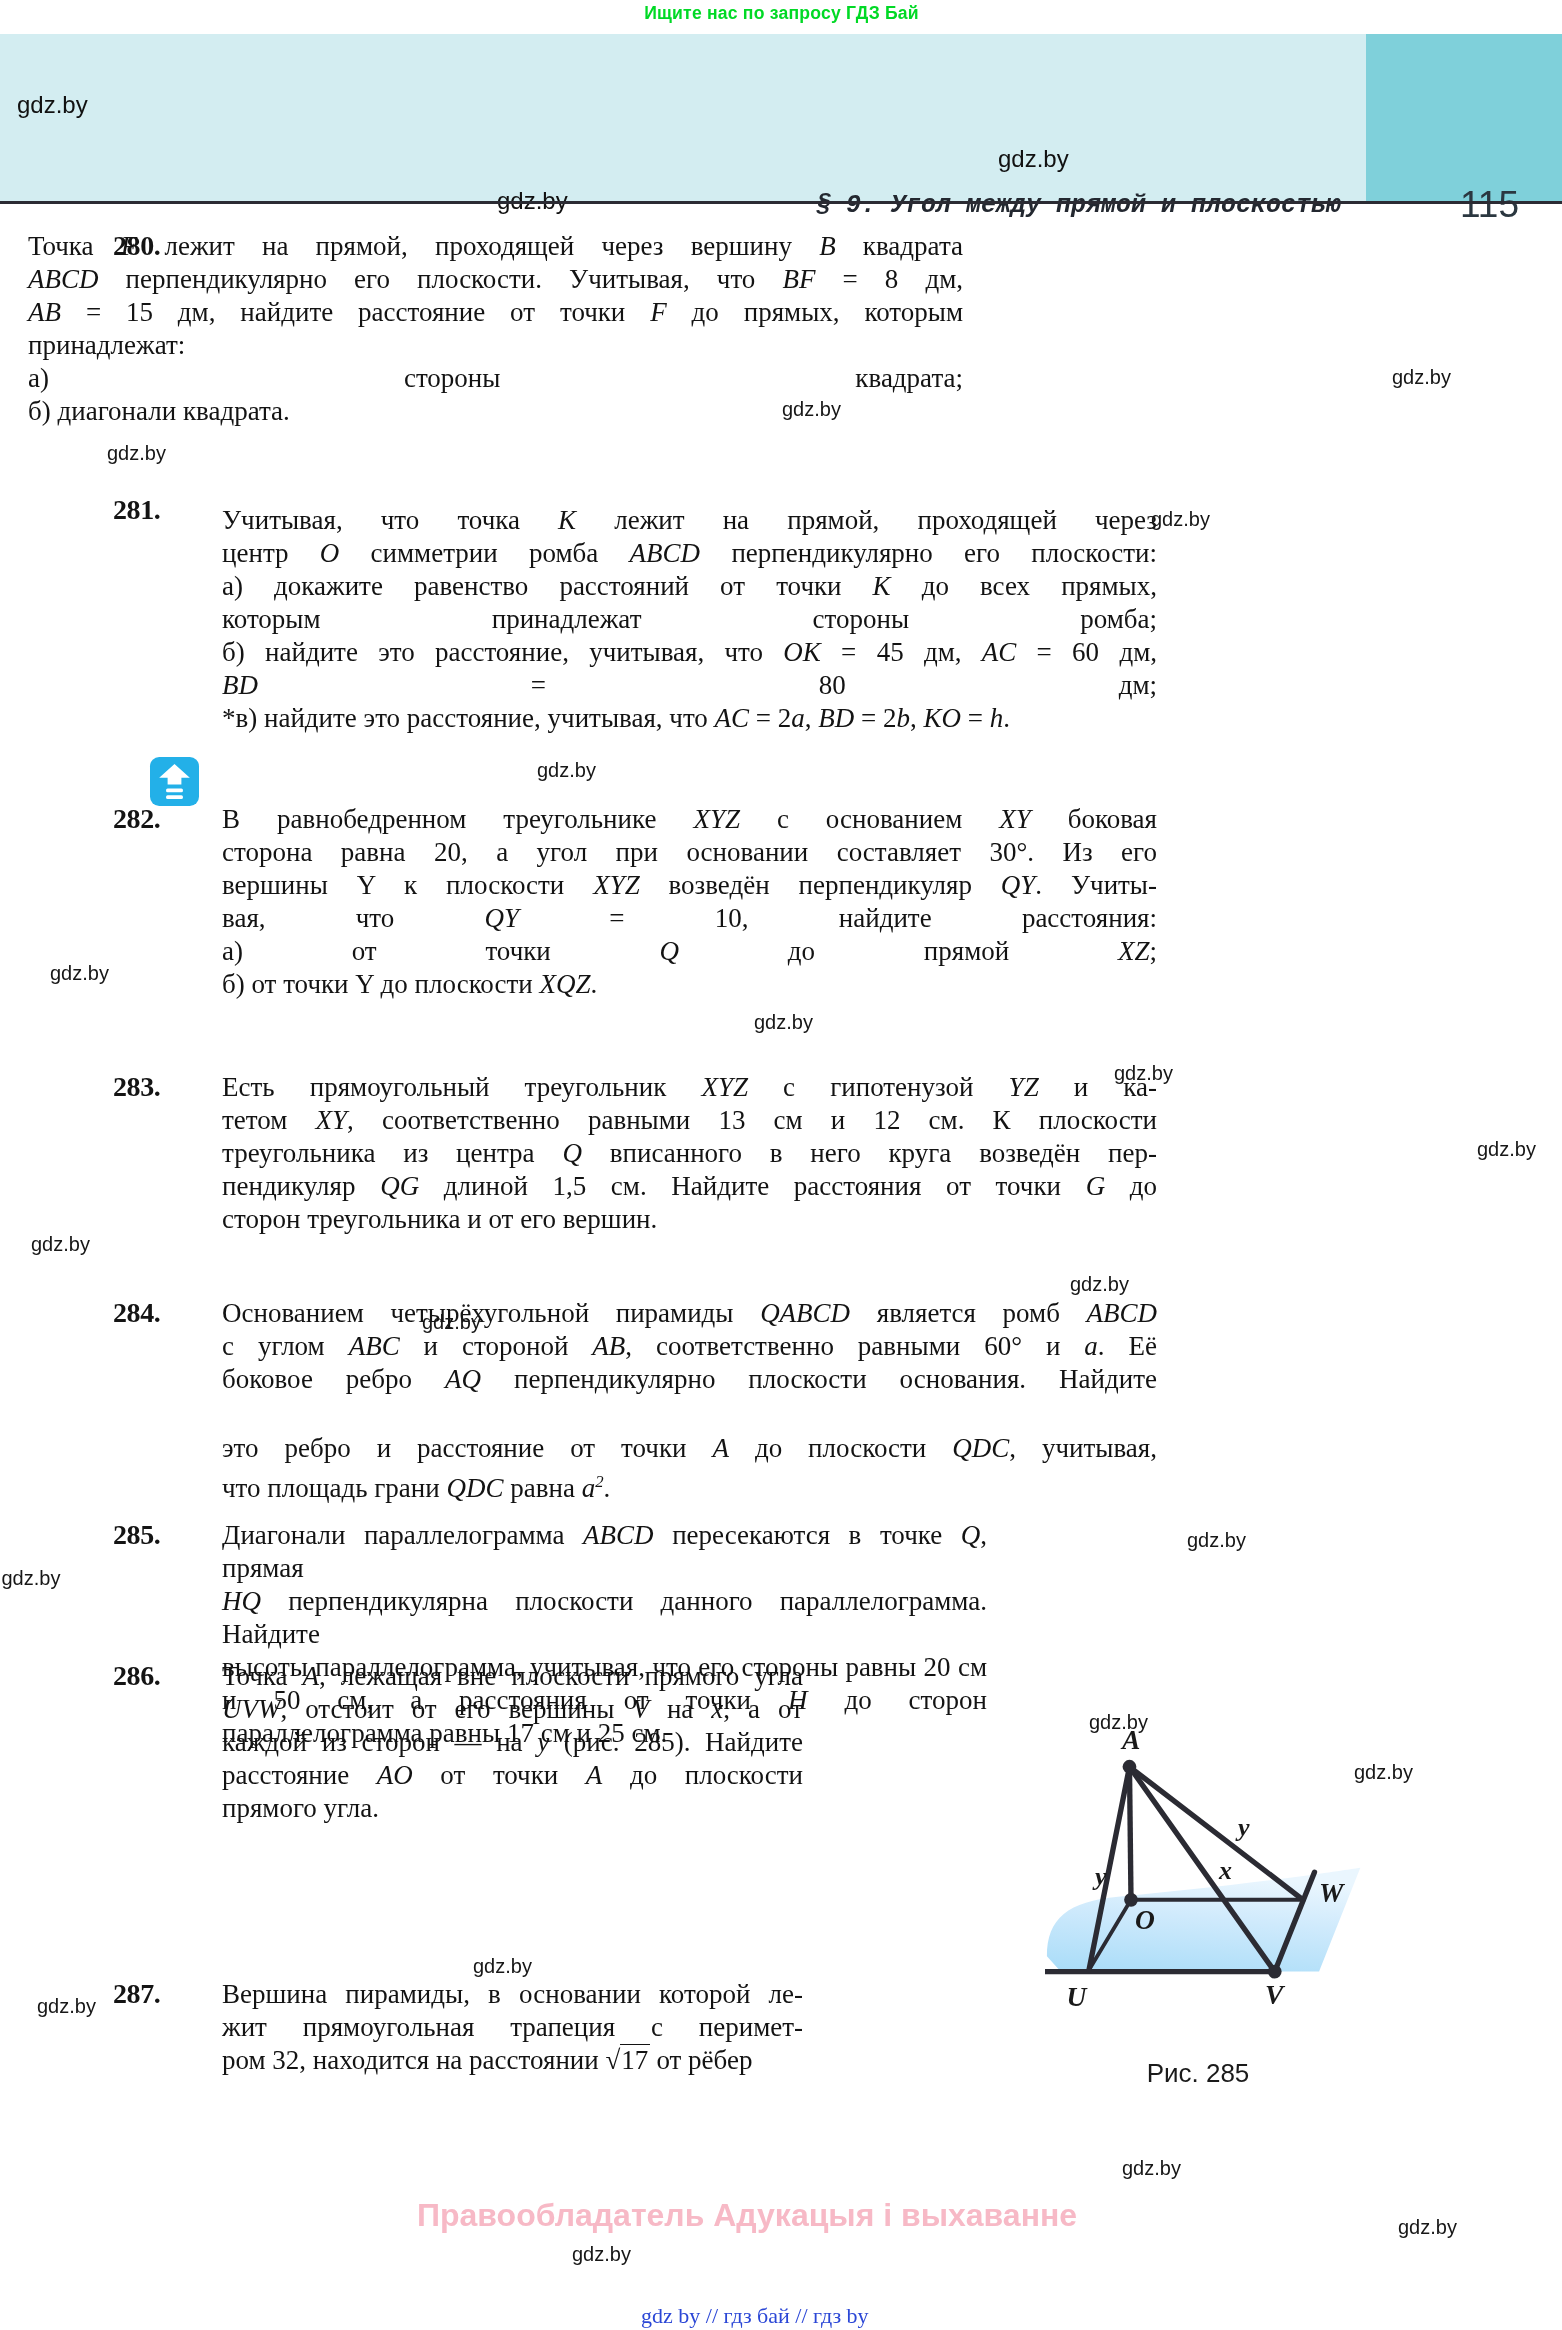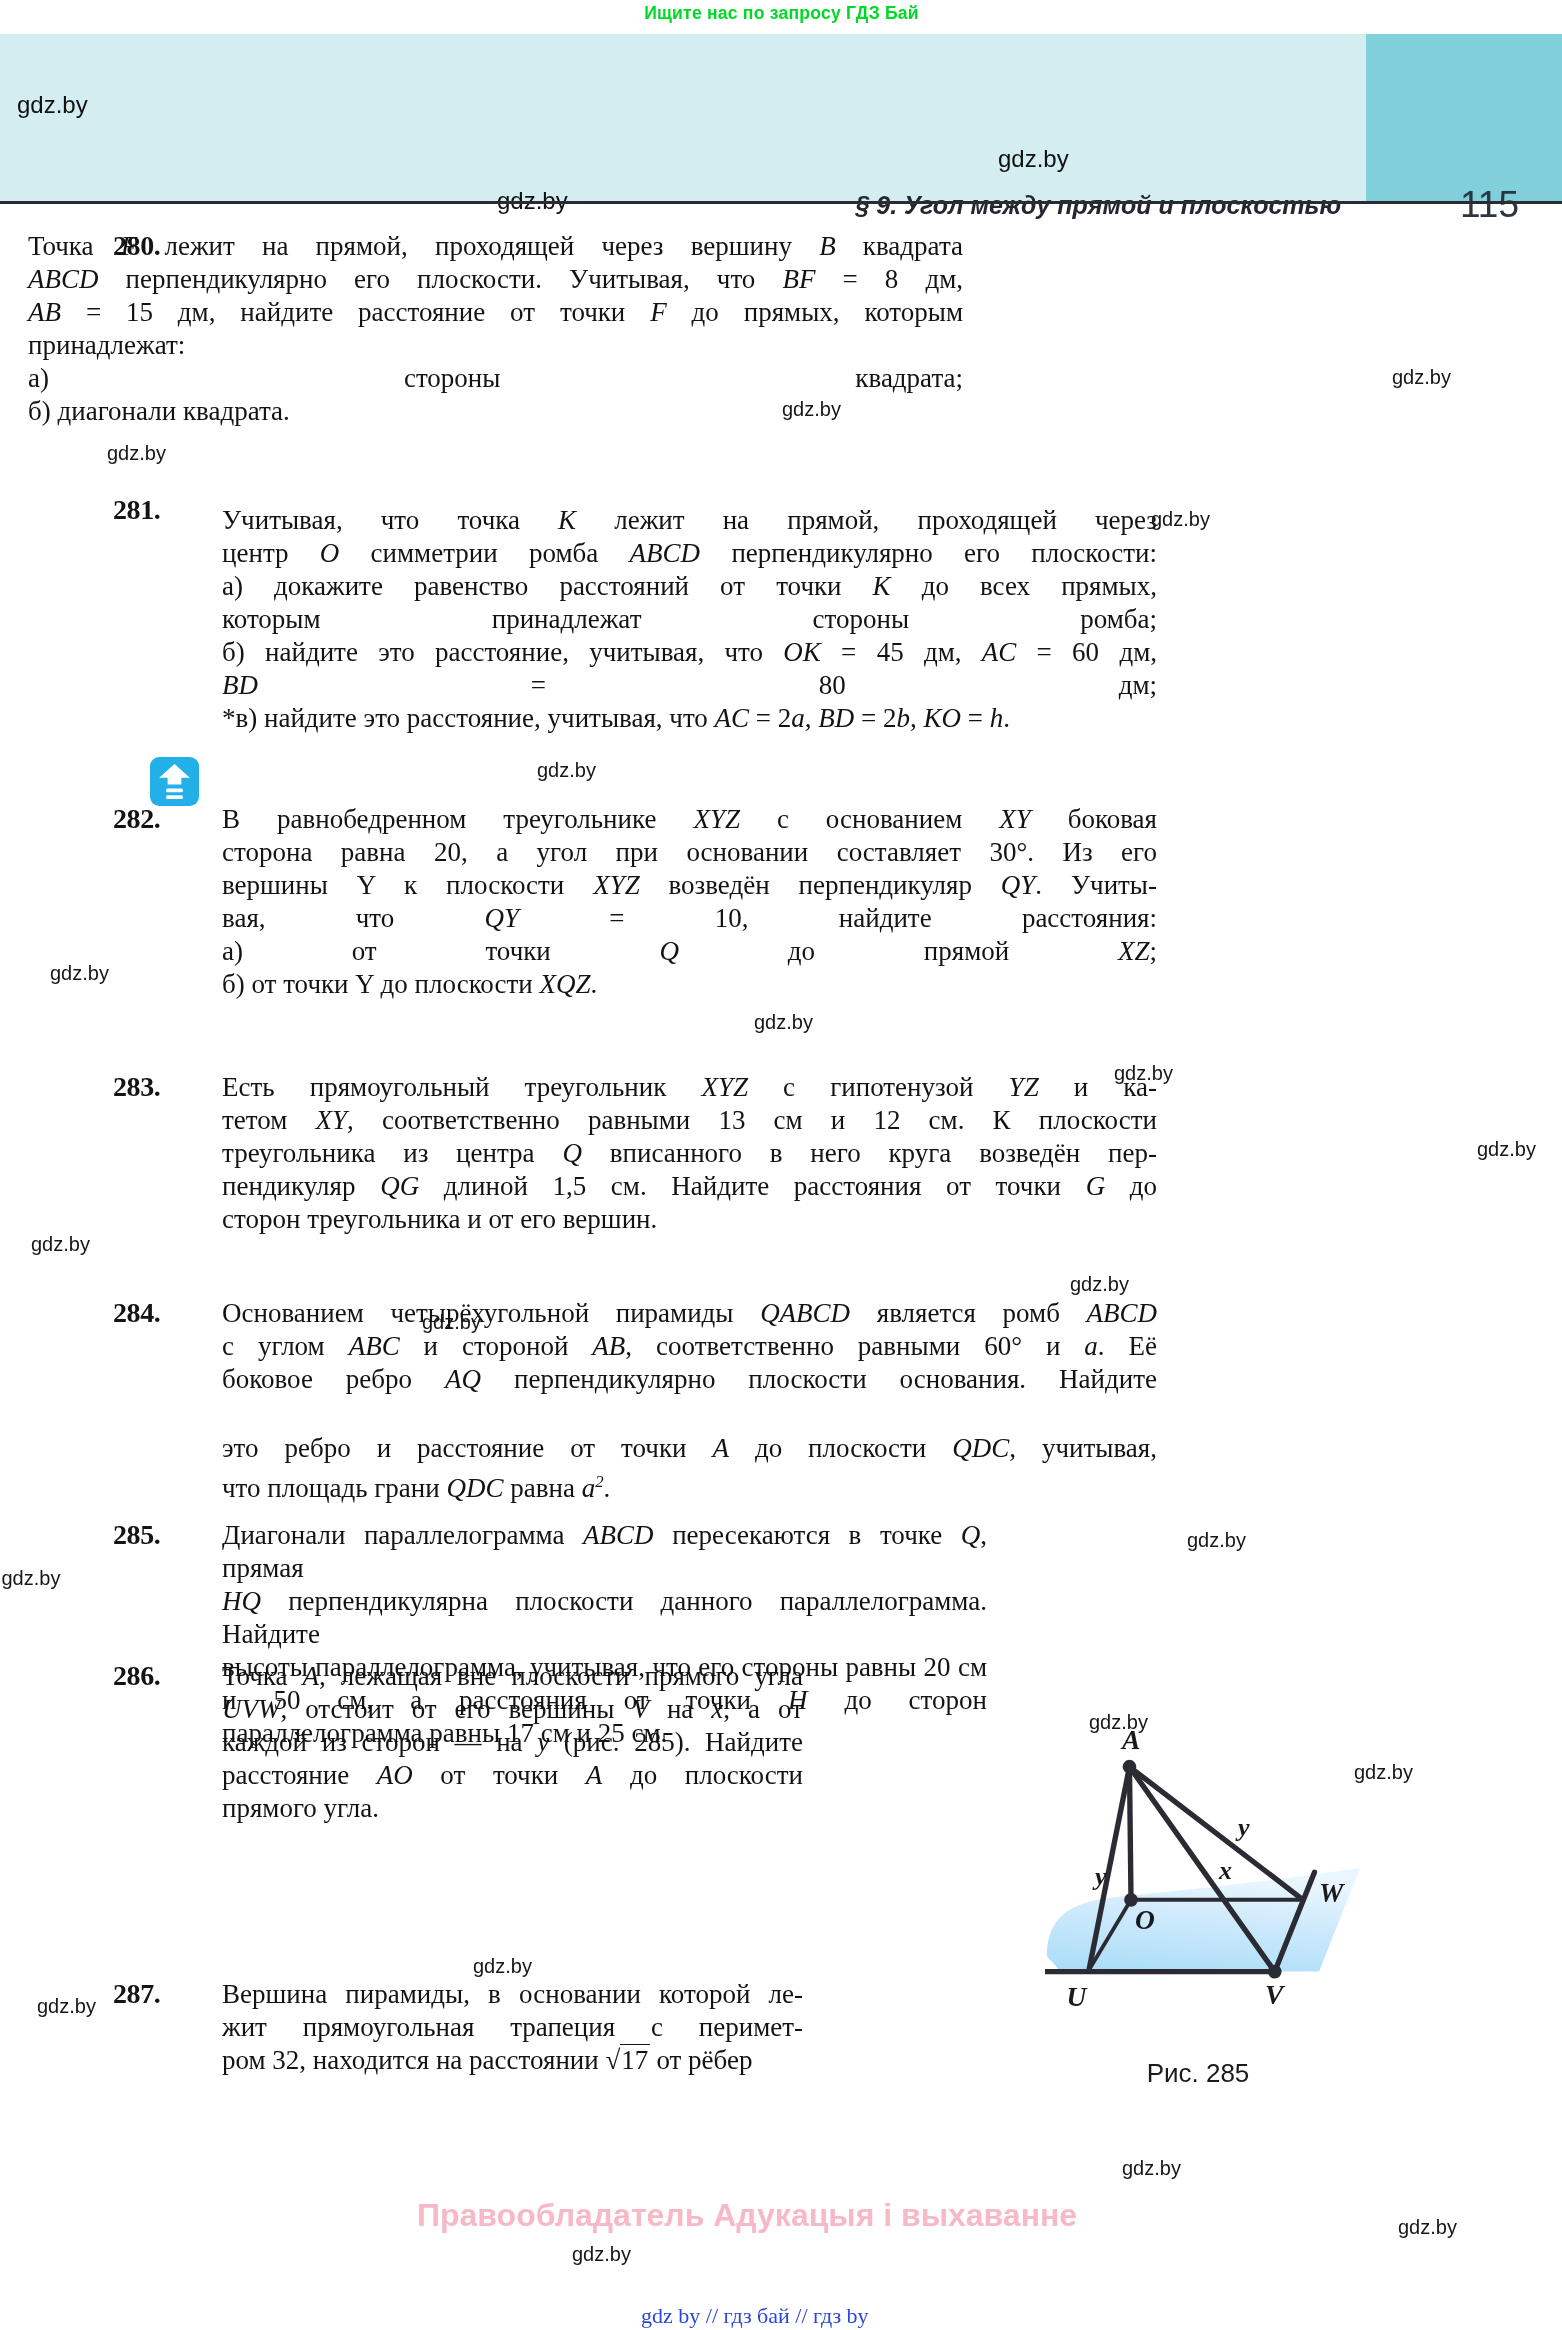--- a/index.html
+++ b/index.html
@@ -46,21 +46,21 @@
     font-family:"Liberation Sans", sans-serif;
     font-size:24px; color:#111;
   }
   .hdr-gdz-mid2{
     position:absolute; left:497px; top:153px;
     font-family:"Liberation Sans", sans-serif;
     font-size:24px; color:#111;
   }
   .section-title{
     position:absolute; right:222px; top:157px;
-    font-family:Liberation Sans, sans-serif;
+    font-family:Liberation Mono, monospace;
     font-style:italic; font-weight:bold;
     font-size:25px; color:#232830;
     white-space:nowrap;
   }
   .page-number{
     position:absolute; right:44px; top:150px;
     font-family:"Liberation Sans", sans-serif;
     font-size:37px; color:#2b3740;
     font-weight:normal;
   }

